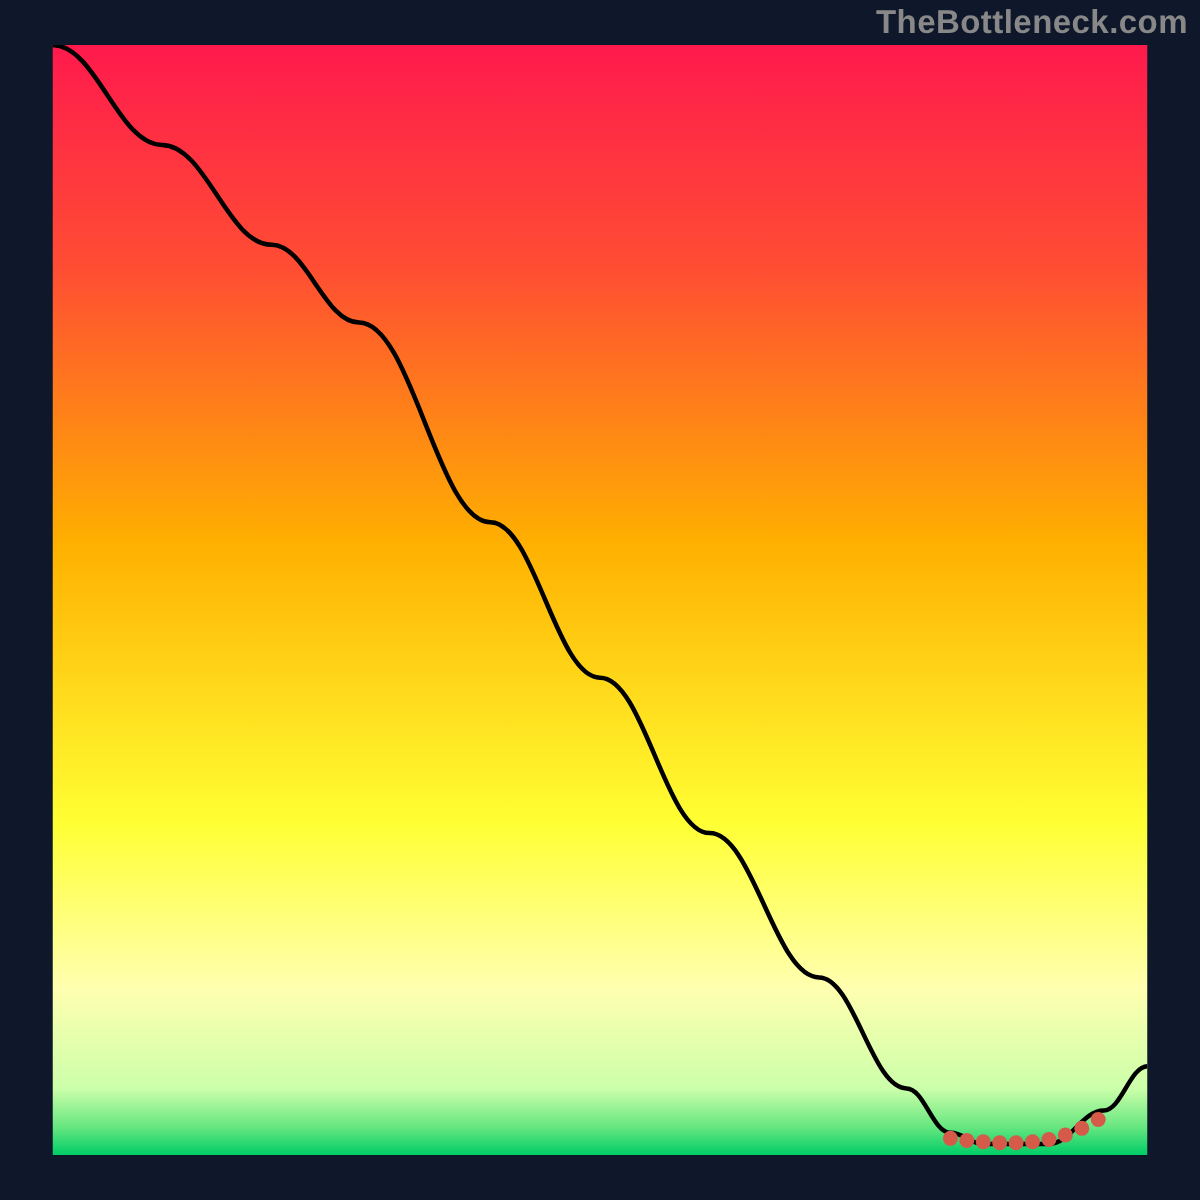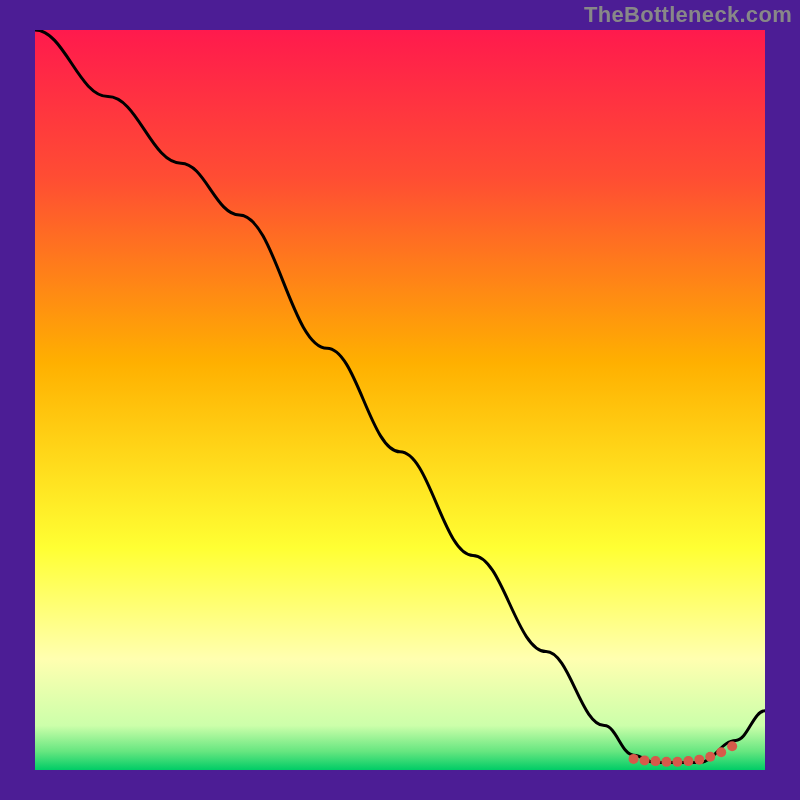--- a/index.html
+++ b/index.html
@@ -8,21 +8,21 @@
     width: 800px;
     height: 800px;
     background: #000;
     font-family: Arial, Helvetica, sans-serif;
     overflow: hidden;
   }
   .outer {
     position: relative;
     width: 800px;
     height: 800px;
-    background: #4c1d95;
+    background: #0f172a;
   }
   .attribution {
     position: absolute;
     top: 2px;
     right: 8px;
     color: #888;
     font-size: 22px;
     font-weight: 600;
     letter-spacing: 0.3px;
   }

